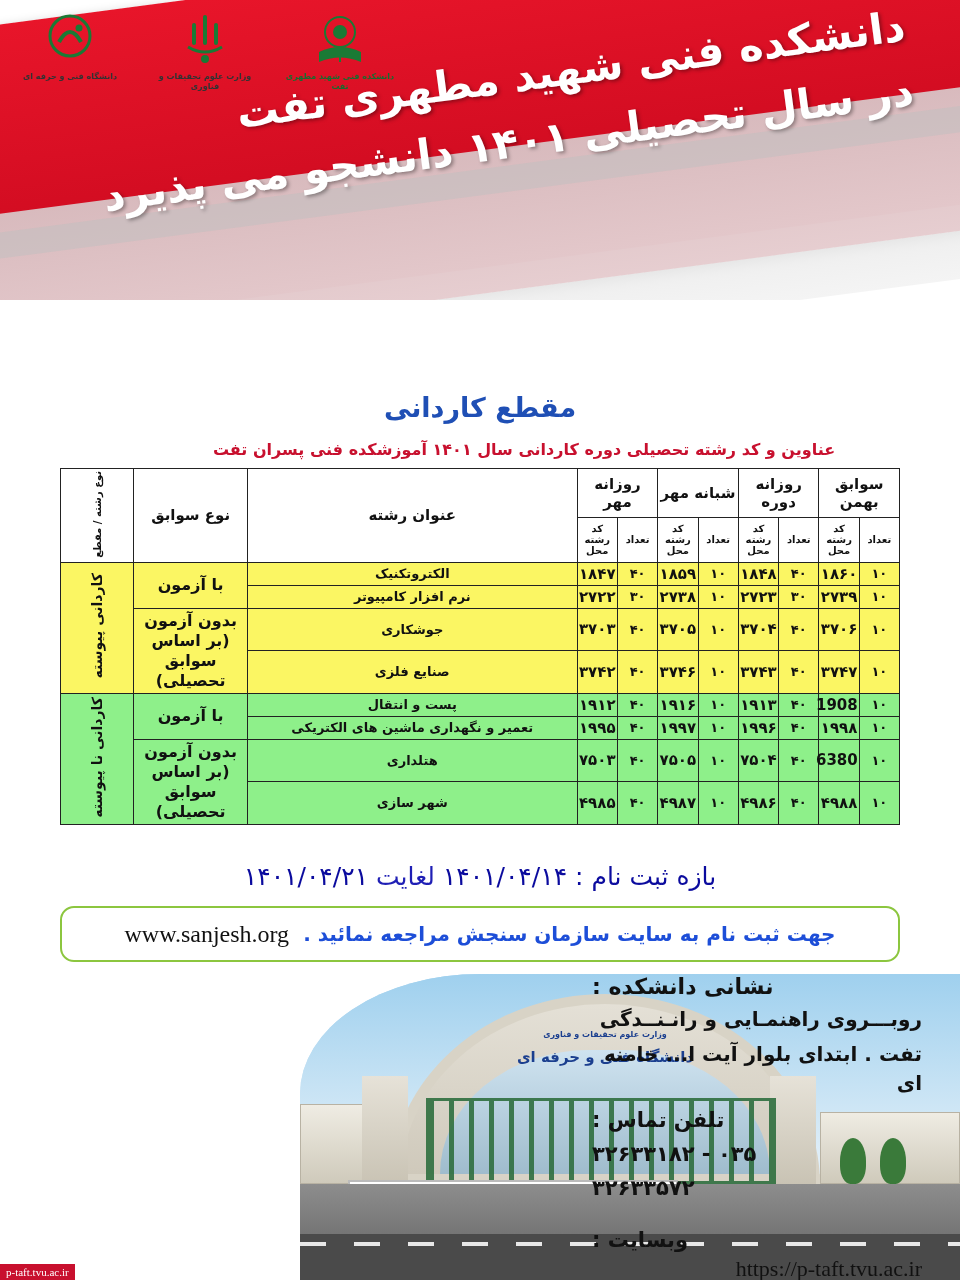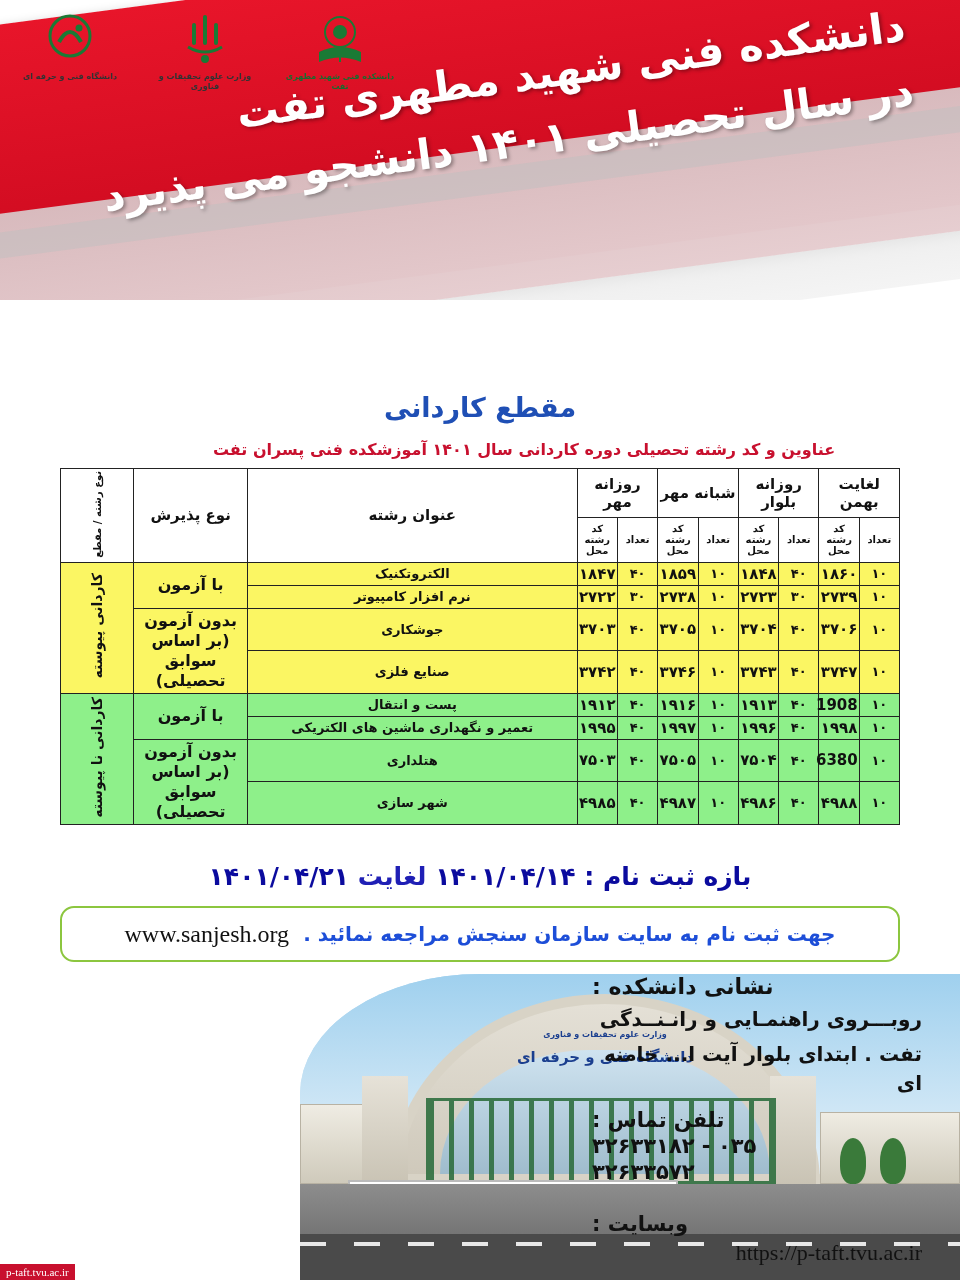--- a/index.html
+++ b/index.html
@@ -105,21 +105,21 @@
   td.level-cell.green-level{ background:#8ef08a; }
   .vert{
     writing-mode:vertical-rl; transform:rotate(180deg);
     display:inline-block; white-space:nowrap; font-weight:bold;
   }
   .th-level{ width:40px; font-size:10px; }
 
   
   .dates{
     position:absolute; top:862px; right:0; width:960px; text-align:center;
-    direction:rtl; font-size:25px; font-weight:bold; color:#1f1fb5;
+    direction:rtl; font-size:25px; font-weight:normal; color:#1f1fb5;
   }
   .dates .reg-label{ color:#0b0b9e; }
   .dates .d1{ color:#0b0b9e; }
   .dates .d2{ color:#0b0b9e; }
 
   .notice{
     position:absolute; top:906px; left:60px; width:840px; height:56px;
     border:2px solid #8cc63f; border-radius:14px; background:#ffffff;
     display:flex; align-items:center; justify-content:center; gap:14px;
     direction:rtl;
@@ -190,21 +190,21 @@
   .bldg.b2{ left:520px; width:140px; height:72px; }
   .tree{ position:absolute; bottom:96px; width:26px; height:46px; background:#3a7a3a; border-radius:50% 50% 40% 40%; }
 
   .addr-block{
     position:absolute; top:8px; right:38px; width:330px; direction:rtl;
     text-align:right; color:#111;
   }
   .addr-title{ font-size:22px; font-weight:bold; color:#111; text-align:left; }
   .addr-line{ font-size:20px; font-weight:bold; margin-top:6px; line-height:1.45; }
   .tel-title{ font-size:21px; font-weight:bold; margin-top:10px; text-align:left; }
-  .tel-line{ font-size:21px; font-weight:bold; text-align:left; margin-top:2px; }
+  .tel-line{ font-size:21px; font-weight:bold; text-align:left; margin-top:10px; }
   .web-title{ font-size:21px; font-weight:bold; margin-top:28px; text-align:left; }
   .web-url{ font-size:22px; margin-top:4px; text-align:right; font-family:"Liberation Serif",serif; }
 
   .corner-tag{
     position:absolute; left:0; bottom:0; background:#c8102e; color:#fff;
     font-size:11px; padding:2px 6px; font-family:"Liberation Serif",serif;
     direction:ltr;
   }
   svg{ display:block; }
 </style>
@@ -262,26 +262,26 @@
   </div>
 </div>
 
 <div class="section-title">مقطع کاردانی</div>
 <div class="section-sub">عناوین و کد رشته تحصیلی دوره کاردانی  سال ۱۴۰۱ آموزشکده فنی پسران تفت</div>
 
 <div class="table-wrap">
   <table class="courses">
     <thead>
       <tr>
-        <th class="th-main col-veryslim" colspan="2">لغایت بهمن</th>
-        <th class="th-main col-veryslim" colspan="2">روزانه بلوار</th>
+        <th class="th-main col-veryslim" colspan="2">سوابق بهمن</th>
+        <th class="th-main col-veryslim" colspan="2">روزانه دوره</th>
         <th class="th-main col-veryslim" colspan="2">شبانه مهر</th>
         <th class="th-main col-veryslim" colspan="2">روزانه مهر</th>
         <th class="th-main col-name" rowspan="2">عنوان رشته</th>
-        <th class="th-main col-type" rowspan="2">نوع پذیرش</th>
+        <th class="th-main col-type" rowspan="2">نوع سوابق</th>
         <th class="th-main th-level" rowspan="2"><span class="vert">نوع رشته / مقطع</span></th>
       </tr>
       <tr>
         <th class="th-sub">تعداد</th>
         <th class="th-sub">کد رشته محل</th>
         <th class="th-sub">تعداد</th>
         <th class="th-sub">کد رشته محل</th>
         <th class="th-sub">تعداد</th>
         <th class="th-sub">کد رشته محل</th>
         <th class="th-sub">تعداد</th>

